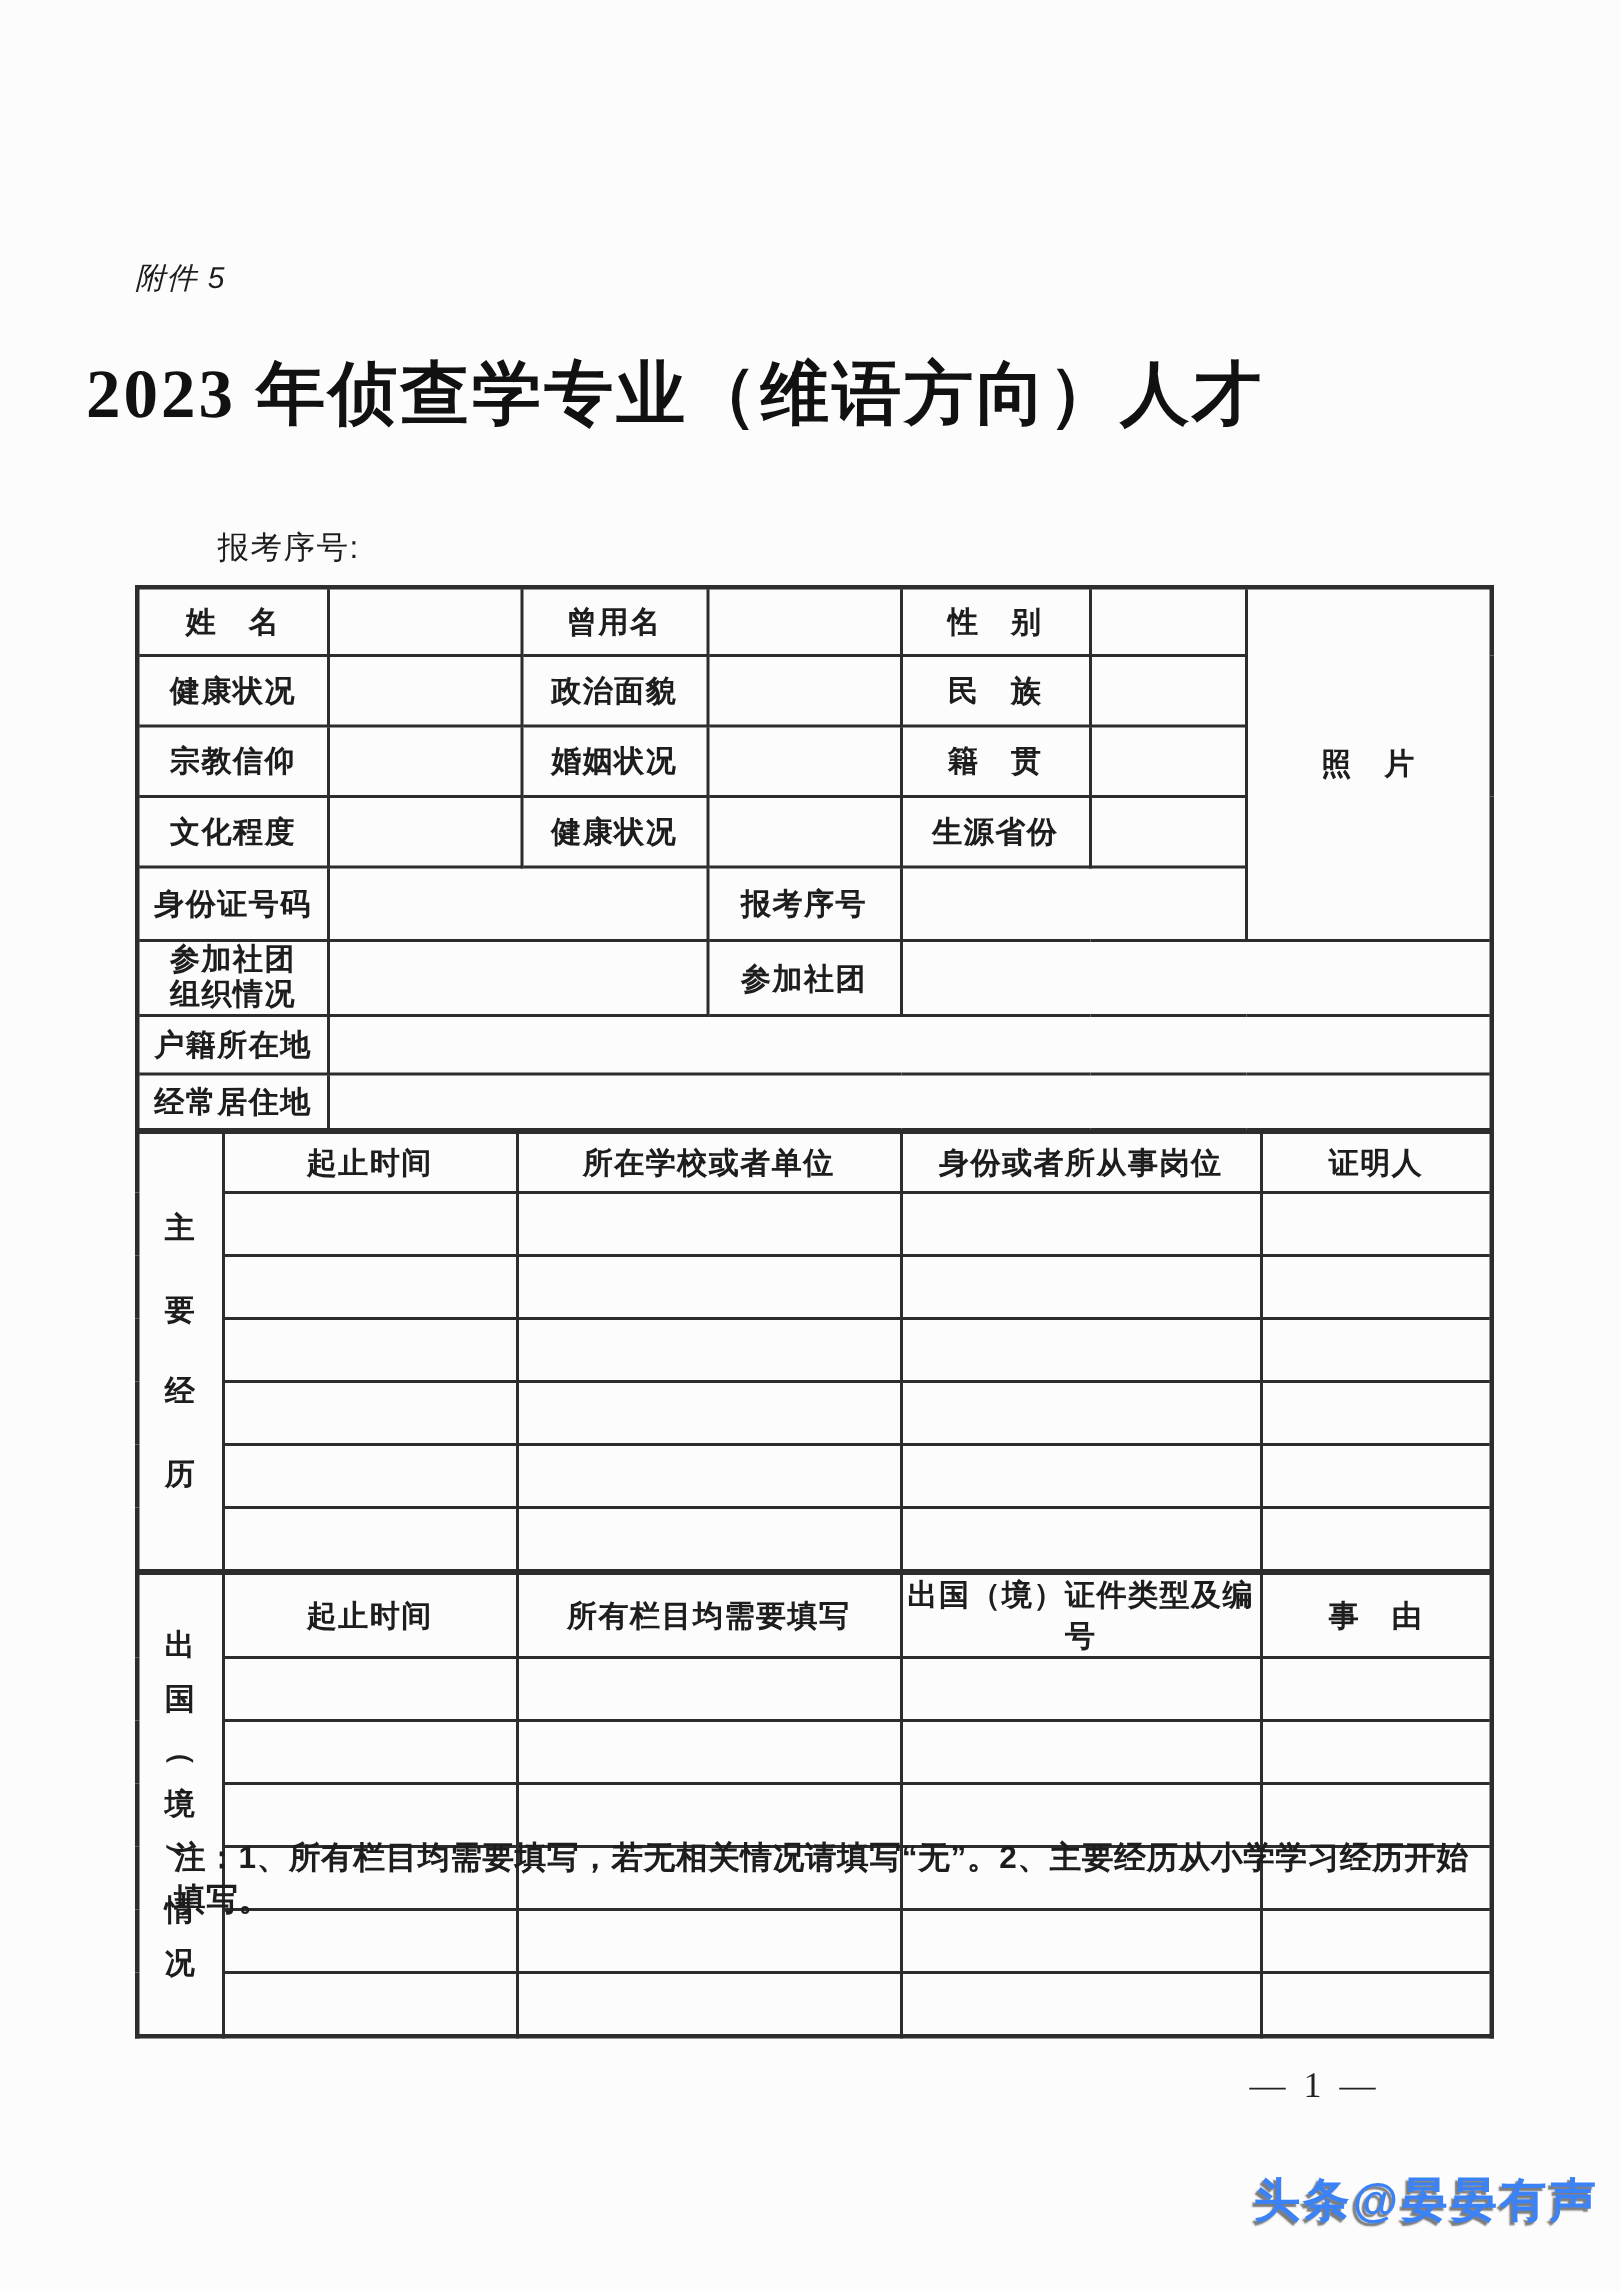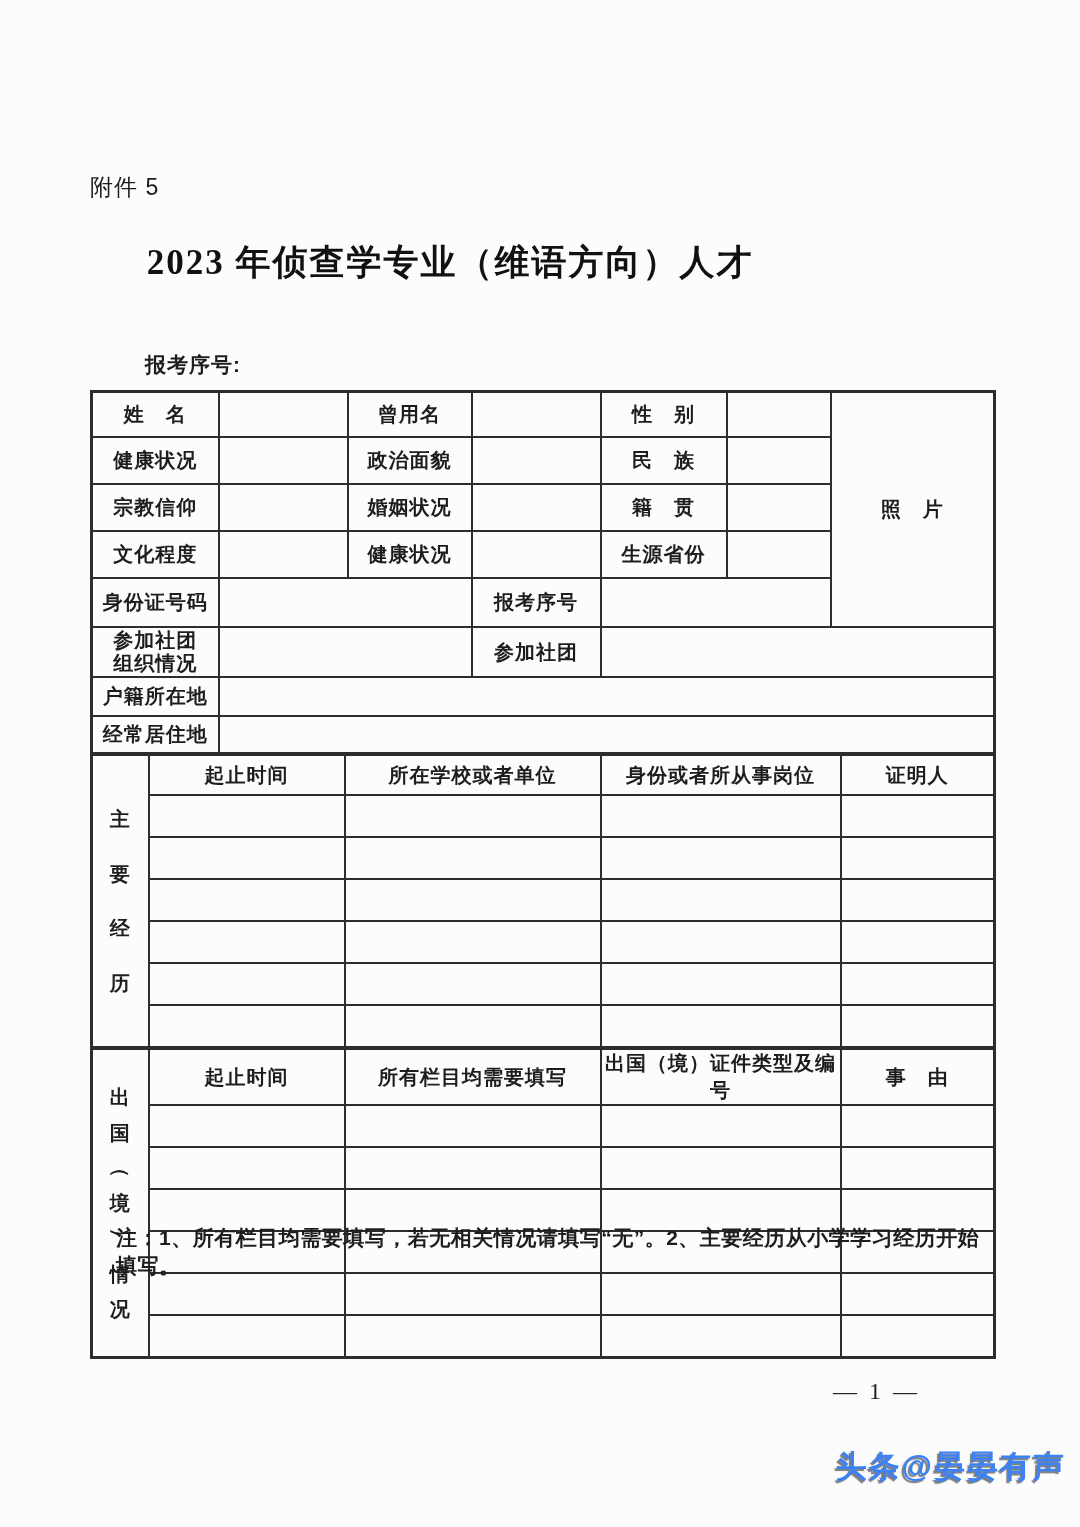--- a/index.html
+++ b/index.html
@@ -6,32 +6,32 @@
   .page{
     position:relative;
     width:1080px;height:1527px;
     background:#fcfcfc;
     font-family:"Liberation Sans",sans-serif;
     color:#1d1d1d;
     overflow:hidden;
   }
   .attachment{
     position:absolute;left:90px;top:172px;
-    font-size:23px;letter-spacing:1px;
+    font-size:20px;letter-spacing:1px;font-style:italic;
   }
   .title{
     position:absolute;left:0;top:236px;width:900px;
     text-align:center;
     font-family:"Liberation Serif",serif;
-    font-weight:bold;font-size:35px;line-height:53px;
+    font-weight:bold;font-size:46px;line-height:53px;
     color:#111;letter-spacing:2px;
   }
   .serial{
     position:absolute;left:145px;top:351px;
-    font-size:21px;font-weight:700;letter-spacing:1px;
+    font-size:21px;font-weight:400;letter-spacing:1px;
   }
   .tables{
     position:absolute;left:90px;top:390px;width:972px;
   }
   table.ft{
     border-collapse:collapse;table-layout:fixed;
     width:903px;
     border:3px solid #2d2d2d;
   }
   table.ft + table.ft{margin-top:-2px;}

